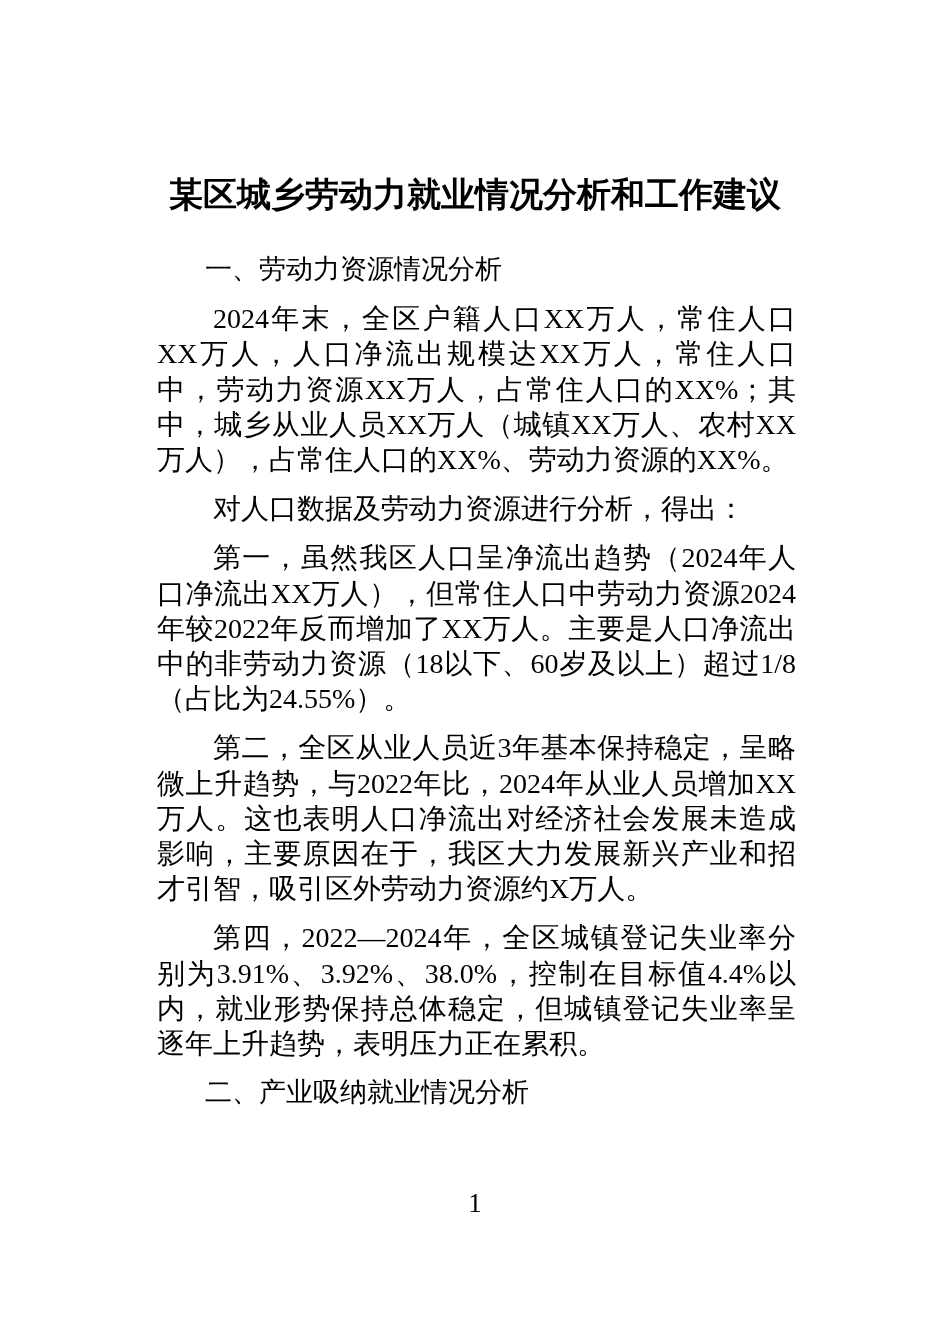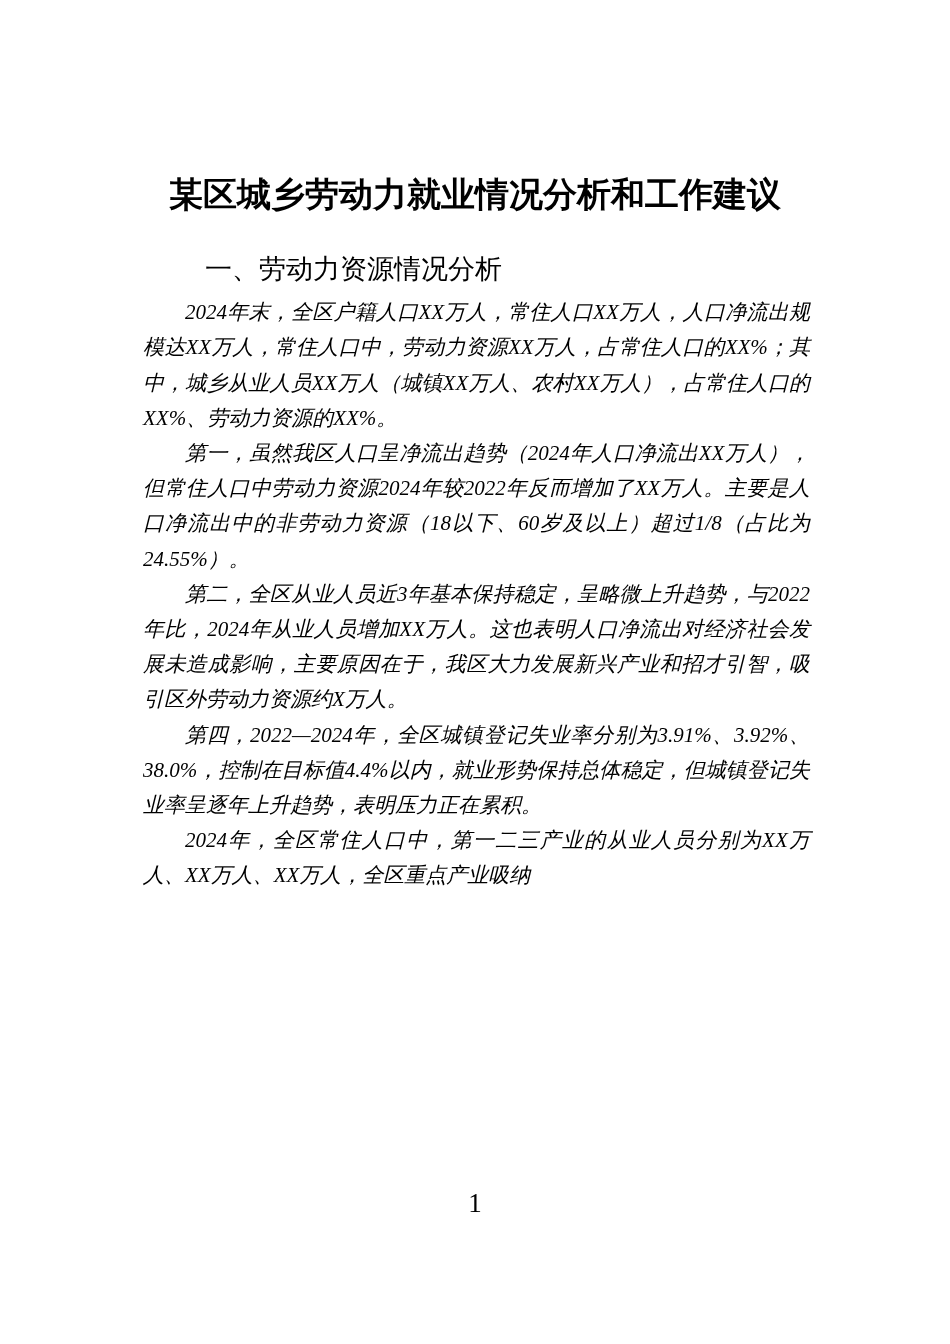--- a/index.html
+++ b/index.html
@@ -35,29 +35,28 @@
   .section-heading {
     margin: 8px;
     font-family: "Liberation Sans", "DejaVu Sans", sans-serif;
     font-weight: 400;
     font-size: 27px;
     line-height: 35.2px;
     text-indent: 2em;
     color: #000000;
   }
   .body-para {
-    margin: 0;
+    margin: 14px;
     font-family: "Liberation Serif", "DejaVu Serif", serif;
     font-weight: 400;
-    font-size: 21px;
+    font-size: 28px;
     line-height: 35.2px;
     text-indent: 2em;
     text-align: justify;
     color: #000000;
-    font-style: italic;
   }
   .page-number {
     position: absolute;
     top: 1188px;
     left: 0;
     width: 100%;
     text-align: center;
     font-family: "Liberation Serif", "DejaVu Serif", serif;
     font-size: 27px;
     line-height: 30px;
@@ -70,28 +69,29 @@
 <div class="page">
 
   <h1 class="doc-title">某区城乡劳动力就业情况分析和工作建议</h1>
 
   <div class="doc-body">
 
     <h2 class="section-heading">一、劳动力资源情况分析</h2>
 
     <p class="body-para">2024年末，全区户籍人口XX万人，常住人口XX万人，人口净流出规模达XX万人，常住人口中，劳动力资源XX万人，占常住人口的XX%；其中，城乡从业人员XX万人（城镇XX万人、农村XX万人），占常住人口的XX%、劳动力资源的XX%。</p>
 
+    <p class="body-para">对人口数据及劳动力资源进行分析，得出：</p>
 
     <p class="body-para">第一，虽然我区人口呈净流出趋势（2024年人口净流出XX万人），但常住人口中劳动力资源2024年较2022年反而增加了XX万人。主要是人口净流出中的非劳动力资源（18以下、60岁及以上）超过1/8（占比为24.55%）。</p>
 
     <p class="body-para">第二，全区从业人员近3年基本保持稳定，呈略微上升趋势，与2022年比，2024年从业人员增加XX万人。这也表明人口净流出对经济社会发展未造成影响，主要原因在于，我区大力发展新兴产业和招才引智，吸引区外劳动力资源约X万人。</p>
 
 
     <p class="body-para">第四，2022—2024年，全区城镇登记失业率分别为3.91%、3.92%、38.0%，控制在目标值4.4%以内，就业形势保持总体稳定，但城镇登记失业率呈逐年上升趋势，表明压力正在累积。</p>
 
+    <h2 class="section-heading">二、产业吸纳就业情况分析</h2>
 
-    <p class="body-para">2024年，全区常住人口中，第一二三产业的从业人员分别为XX万人、XX万人、XX万人，全区重点产业吸纳</p>
 
   </div>
 
   <div class="page-number">1</div>
 
 </div>
 
 </body></html>

